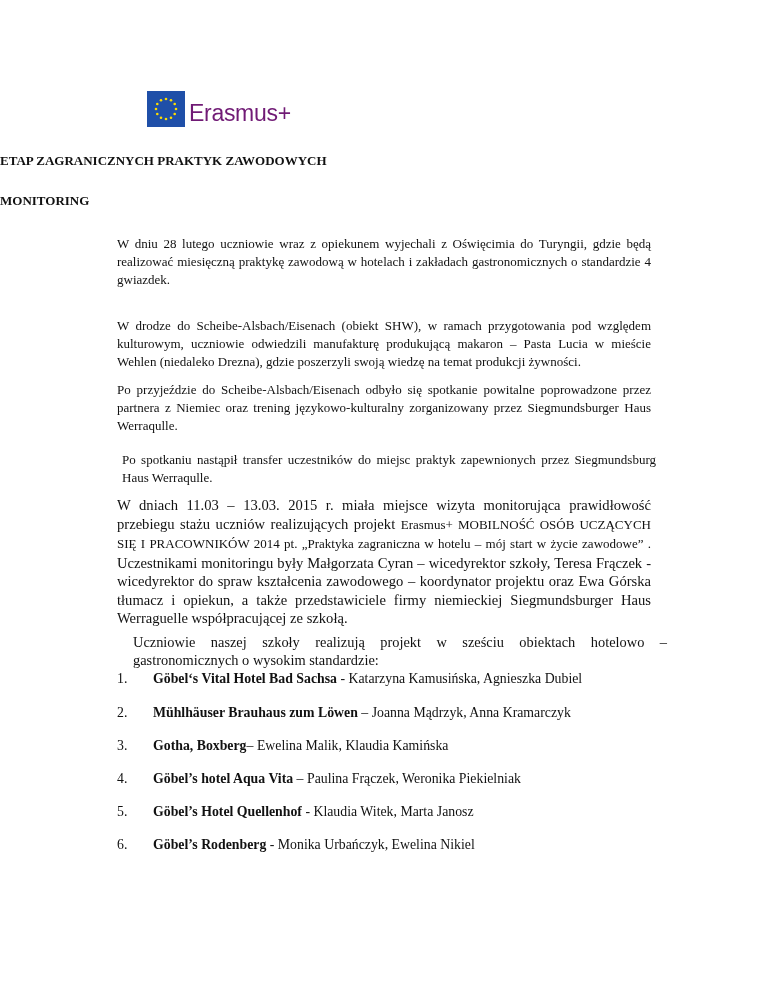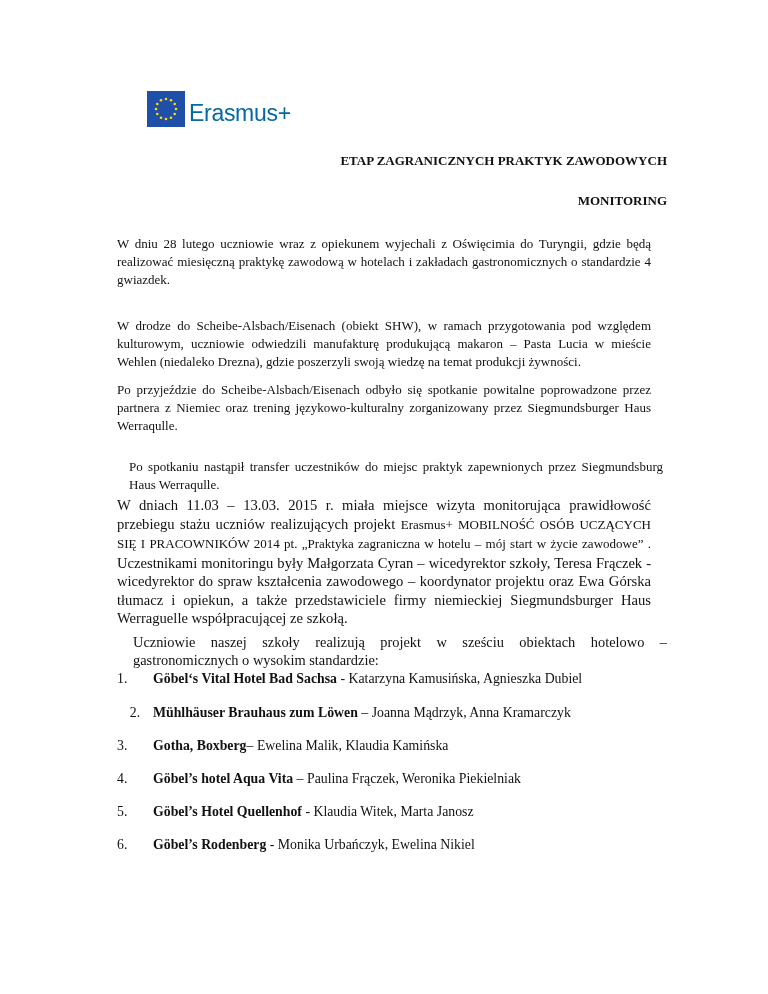--- a/index.html
+++ b/index.html
@@ -1,35 +1,35 @@
 <!DOCTYPE html>
 <html><head>
   <meta charset="utf-8">
   <style>
     html, body { margin: 0; padding: 0; background: #ffffff; }
     body { width: 768px; height: 994px; position: relative; overflow: hidden; font-family: "Liberation Serif", serif; color: #111; }
     .logo { position: absolute; left: 147px; top: 91px; display: flex; align-items: center; }
     .flag { width: 38px; height: 36px; background: #1f4fa8; position: relative; }
     .flag svg { position: absolute; left: 0; top: 0; }
-    .logo-text { font-family: "Liberation Sans", sans-serif; font-size: 23px; color: #0369a1; margin-left: 4px; margin-top: 8px; letter-spacing: -0.3px; }
-    .title { position: absolute; left: 0; width: 667px; text-align: right; font-weight: bold; font-size: 13px; }
+    .logo-text { font-family: "Liberation Sans", sans-serif; font-size: 23px; color: #701a75; margin-left: 4px; margin-top: 8px; letter-spacing: -0.3px; }
+    .title { position: absolute; left: 0; width: 667px; text-align: left; font-weight: bold; font-size: 13px; }
     .t1 { top: 153px; }
     .t2 { top: 193px; }
     .para { position: absolute; left: 117px; width: 534px; font-size: 13px; line-height: 18px; text-align: justify; }
     .p1 { top: 235px; }
     .p2 { top: 317px; }
     .p3 { top: 381px; }
     .p4 { top: 446px; }
     .p5 { top: 496px; font-size: 14.6px; line-height: 18.5px; }
     .p5 .small { font-size: 13px; }
     .p6 { top: 617px; font-size: 14.4px; line-height: 18px; }
     .list-item { position: absolute; left: 117px; font-size: 13.8px; }
     .list-item .num { display: inline-block; width: 36px; }
     .list-item b { font-weight: bold; }
-    .li1 { top: 671px; } .li2 { top: 705px; text-align: center; } .li3 { top: 738px; }
+    .li1 { top: 671px; } .li2 { top: 705px; } .li3 { top: 738px; }
     .li4 { top: 771px; } .li5 { top: 804px; } .li6 { top: 837px; }
   </style>
 </head>
 <body>
 
 <div class="logo">
   <div class="flag">
     <svg width="38" height="36" viewBox="0 0 38 36">
       <g fill="#ffdd00">
         <circle cx="19" cy="8" r="1.3"></circle>
@@ -49,21 +49,21 @@
   </div>
   <span class="logo-text">Erasmus+</span>
 </div>
 
 <div class="title t1">ETAP ZAGRANICZNYCH PRAKTYK ZAWODOWYCH</div>
 <div class="title t2">MONITORING</div>
 
 <p class="para p1" style="margin:0">W dniu 28 lutego uczniowie wraz z opiekunem wyjechali z Oświęcimia do Turyngii, gdzie będą realizować miesięczną praktykę zawodową w hotelach i zakładach gastronomicznych  o standardzie 4 gwiazdek.</p>
 <p class="para p2" style="margin:0">W drodze do Scheibe-Alsbach/Eisenach (obiekt SHW), w ramach przygotowania pod względem kulturowym, uczniowie odwiedzili manufakturę  produkującą makaron – Pasta Lucia w mieście Wehlen (niedaleko Drezna), gdzie poszerzyli swoją wiedzę na temat produkcji żywności.</p>
 <p class="para p3" style="margin:0">Po przyjeździe do Scheibe-Alsbach/Eisenach odbyło się spotkanie powitalne poprowadzone przez partnera z Niemiec oraz trening językowo-kulturalny zorganizowany przez Siegmundsburger Haus Werraqulle.</p>
-<p class="para p4" style="margin:12px">Po spotkaniu nastąpił transfer uczestników do miejsc praktyk zapewnionych przez Siegmundsburg Haus Werraqulle.</p>
+<p class="para p4" style="margin:5px">Po spotkaniu nastąpił transfer uczestników do miejsc praktyk zapewnionych przez Siegmundsburg Haus Werraqulle.</p>
 
 <p class="para p5" style="margin:0"><span>W dniach 11.03 – 13.03. 2015 r. miała miejsce wizyta monitorująca prawidłowość przebiegu stażu uczniów realizujących projekt </span><span class="small"> Erasmus+ MOBILNOŚĆ OSÓB UCZĄCYCH SIĘ I PRACOWNIKÓW 2014 pt. „Praktyka zagraniczna w hotelu – mój start w życie zawodowe” .</span><span> Uczestnikami monitoringu były Małgorzata Cyran – wicedyrektor szkoły, Teresa Frączek - wicedyrektor do spraw kształcenia zawodowego – koordynator projektu oraz Ewa Górska tłumacz i opiekun, a także przedstawiciele firmy niemieckiej Siegmundsburger Haus Werraguelle współpracującej ze szkołą.</span></p>
 
 <p class="para p6" style="margin:16px">Uczniowie  naszej szkoły realizują projekt w sześciu obiektach hotelowo – gastronomicznych o wysokim standardzie:</p>
 
 <div class="list-item li1"><span class="num">1.</span><b>Göbel‘s Vital Hotel Bad Sachsa</b><span> -  </span><span>Katarzyna Kamusińska, Agnieszka Dubiel</span></div>
 <div class="list-item li2"><span class="num">2.</span><b>Mühlhäuser Brauhaus zum Löwen</b><span> – </span><span>Joanna Mądrzyk, Anna Kramarczyk</span></div>
 <div class="list-item li3"><span class="num">3.</span><b>Gotha, Boxberg</b><span>– </span><span>Ewelina Malik, Klaudia Kamińska</span></div>
 <div class="list-item li4"><span class="num">4.</span><b>Göbel’s hotel Aqua Vita</b><span> – </span><span>Paulina Frączek, Weronika Piekielniak</span></div>
 <div class="list-item li5"><span class="num">5.</span><b>Göbel’s Hotel Quellenhof</b><span> -  </span><span>Klaudia Witek, Marta Janosz</span></div>

